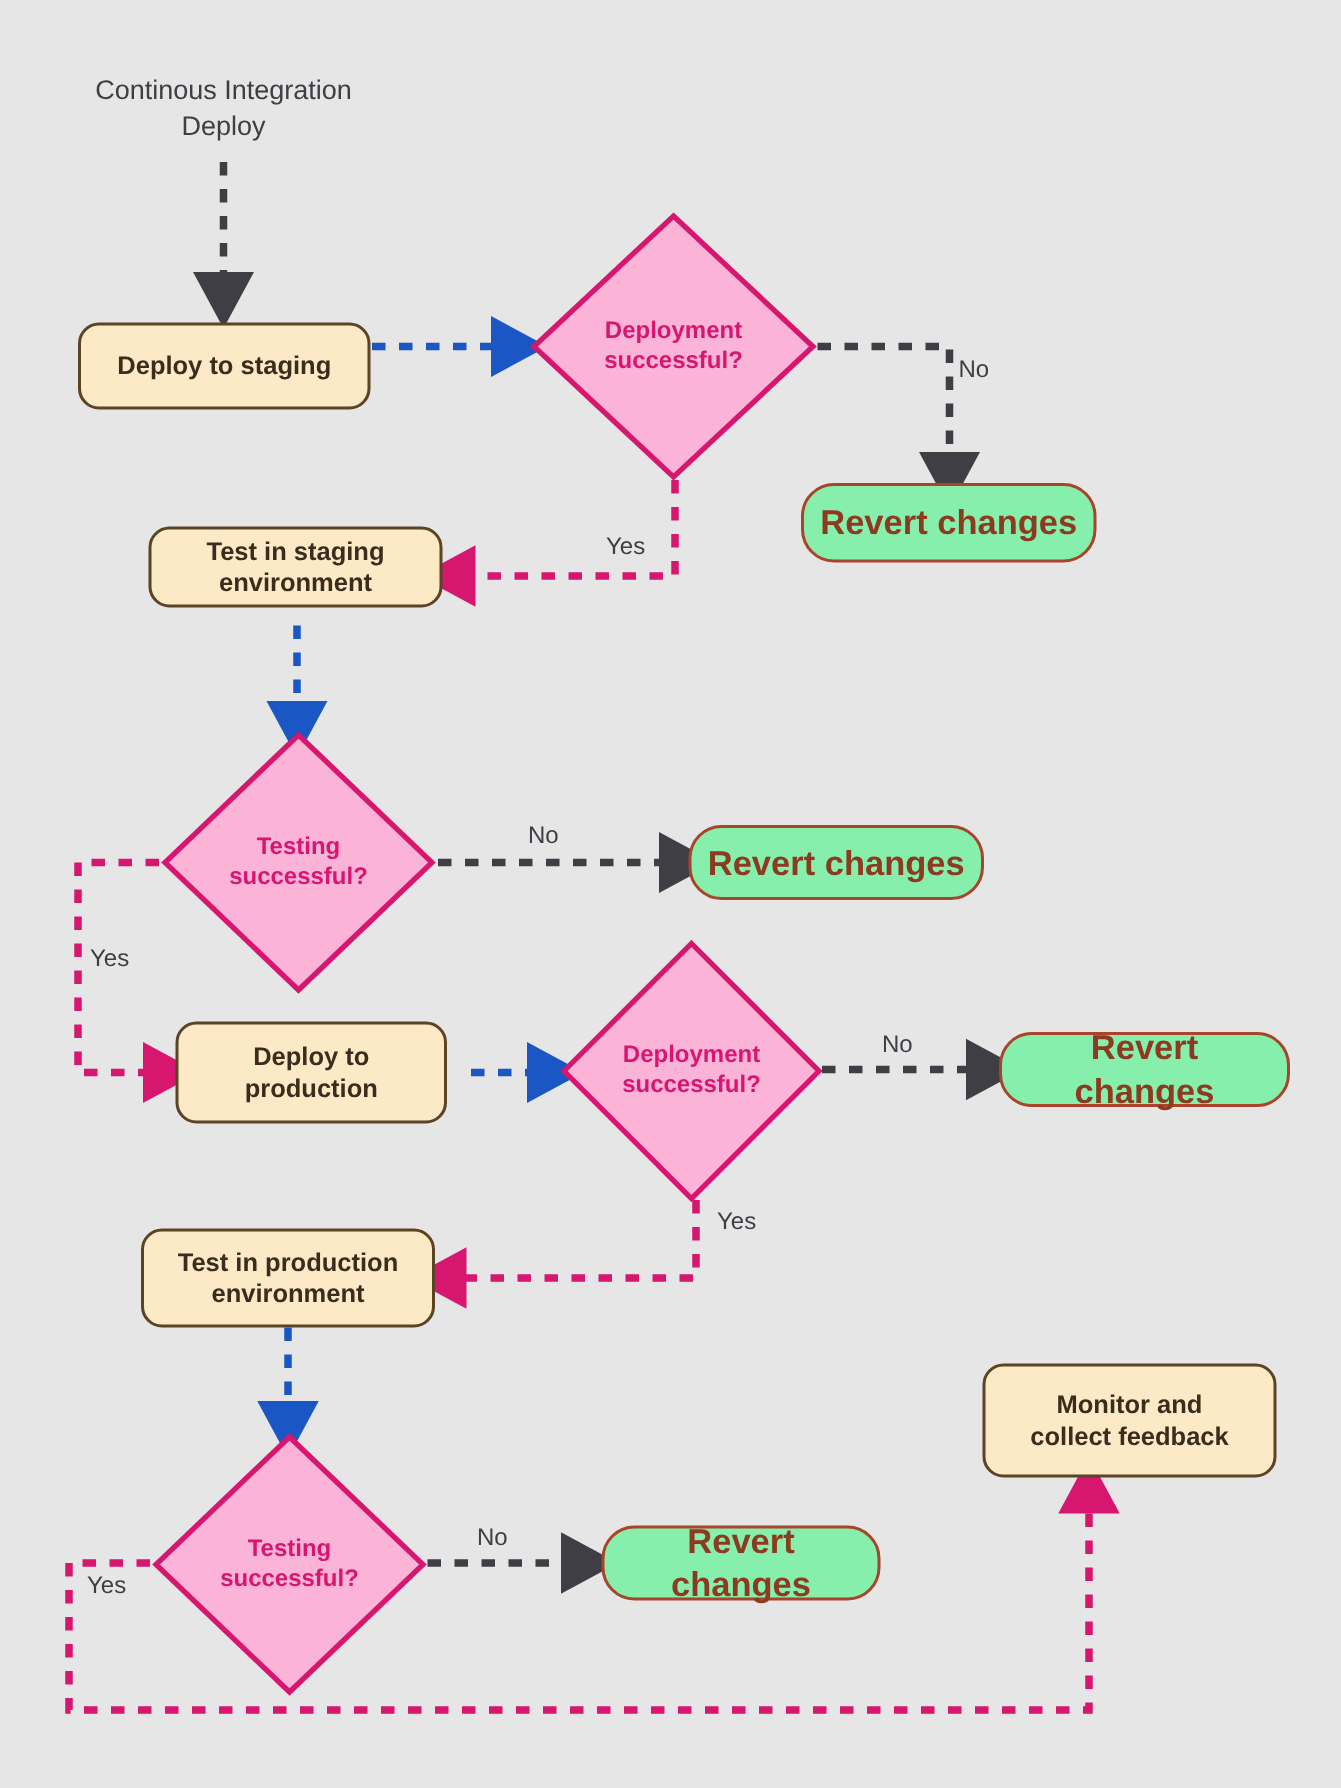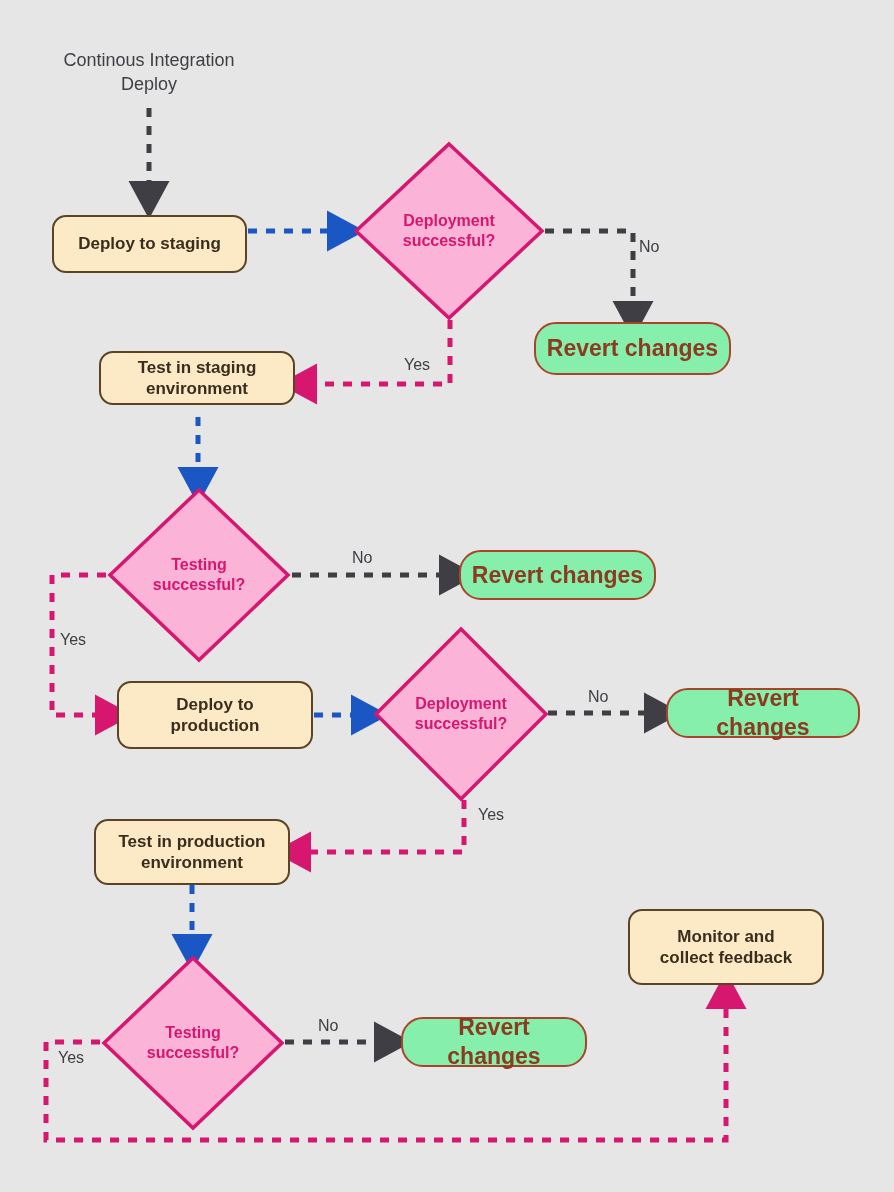--- a/index.html
+++ b/index.html
@@ -141,21 +141,21 @@
     <div class="dlabel">
       <div>Testing</div>
       <div>successful?</div>
     </div>
   </div>
 
   <div class="node revert" style="left:459px;top:550px;width:197px;height:50px;">
     <span>Revert changes</span>
   </div>
 
-  <div class="node proc" style="left:117px;top:681px;width:196px;height:68px;">
+  <div class="node proc" style="left:117px;top:681px;width:181px;height:68px;">
     <div>
       <div>Deploy to</div>
       <div>production</div>
     </div>
   </div>
 
   <div class="node diamond" style="left:372px;top:625px;width:178px;height:178px;">
     <svg class="dshape" viewBox="0 0 178 178" preserveAspectRatio="none">
       <polygon points="89,4 174,89 89,174 4,89" fill="#FCB3D8" stroke="#D6166F" stroke-width="3.5"></polygon>
     </svg>
@@ -183,21 +183,21 @@
     <div class="dlabel">
       <div>Testing</div>
       <div>successful?</div>
     </div>
   </div>
 
   <div class="node revert" style="left:401px;top:1017px;width:186px;height:50px;">
     <span>Revert changes</span>
   </div>
 
-  <div class="node proc" style="left:628px;top:909px;width:196px;height:76px;">
+  <div class="node proc" style="left:655px;top:909px;width:196px;height:76px;">
     <div>
       <div>Monitor and</div>
       <div>collect feedback</div>
     </div>
   </div>
 
   <div class="edgelabel" style="left:639px;top:238px;">No</div>
 
   <div class="edgelabel" style="left:404px;top:356px;">Yes</div>
 

